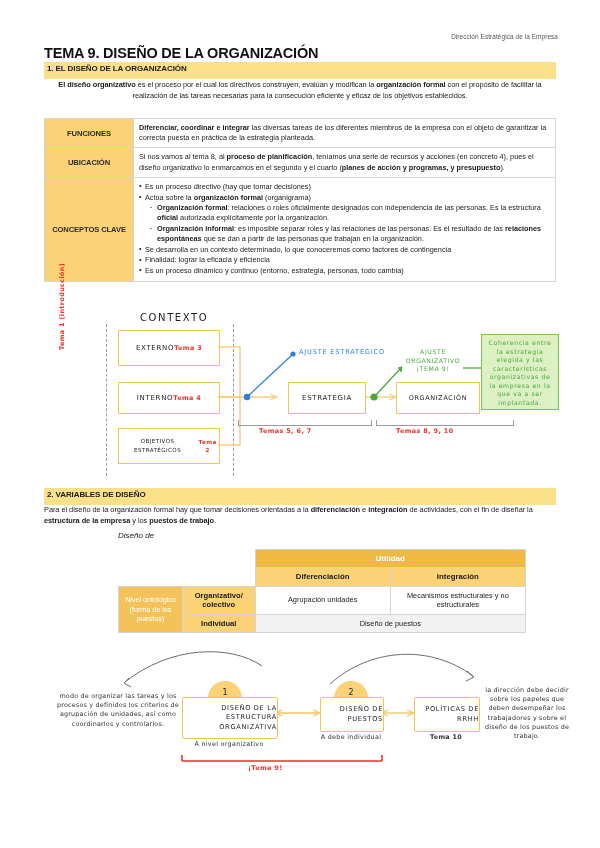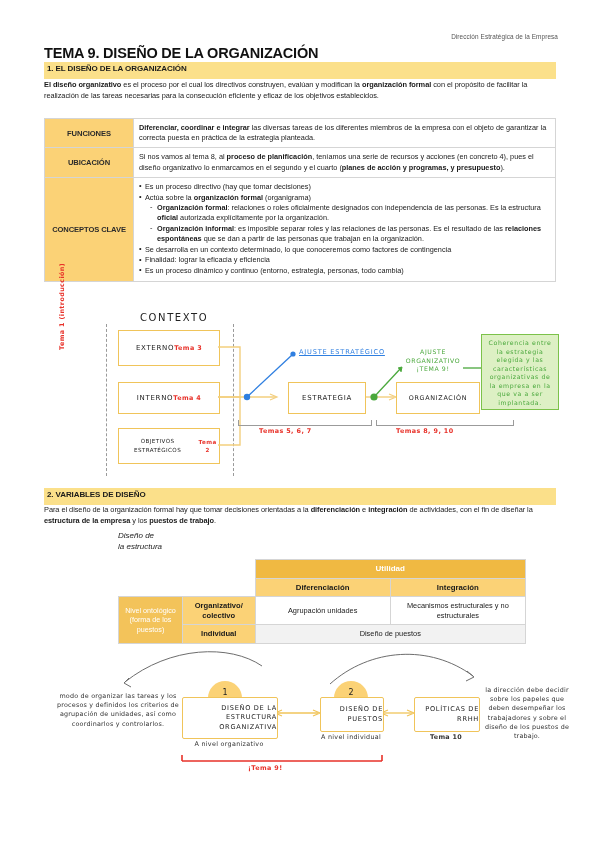--- a/index.html
+++ b/index.html
@@ -43,21 +43,21 @@
   
   .diag1{position:absolute;left:44px;top:312px;width:512px;height:168px;}
   .dbox{position:absolute;border:1.4px solid #f0c45a;background:#fff;
         border-radius:0;display:flex;flex-direction:row;
         align-items:center;justify-content:center;text-align:center;}
   .hand{font-family:"DejaVu Sans",sans-serif;font-size:7px;color:#222;
         letter-spacing:.7px;line-height:9px;}
   .hand-red{font-family:"DejaVu Sans",sans-serif;color:#e8322a;font-size:6.4px;
             letter-spacing:.4px;font-weight:bold;line-height:8px;}
   .hand-blue{font-family:"DejaVu Sans",sans-serif;color:#2f7fe0;font-size:6.6px;
-             letter-spacing:.8px;text-decoration:underline;}
+             letter-spacing:.8px;}
   .hand-green{font-family:"DejaVu Sans",sans-serif;color:#4aa83c;font-size:6.2px;
               letter-spacing:.6px;line-height:8.5px;text-align:center;}
   .ctx-label{position:absolute;left:96px;top:0px;font-family:"DejaVu Sans",sans-serif;
              font-size:10px;letter-spacing:1.6px;color:#222;}
   .dashed{position:absolute;left:62px;top:12px;width:126px;height:152px;
           border-left:1.2px dashed #9a9a9a;border-right:1.2px dashed #9a9a9a;}
   .vert-red{position:absolute;left:14px;top:38px;transform:rotate(-90deg);
             transform-origin:left top;white-space:nowrap;}
   .note-green{position:absolute;left:437px;top:22px;width:78px;height:76px;
               background:#ddf0c4;border:1.3px solid #7cc24a;
@@ -99,21 +99,21 @@
 </head>
 <body>
 
 <div class="page">
 
   <div class="doc-header">Dirección Estratégica de la Empresa</div>
   <div class="page-title">TEMA 9. DISEÑO DE LA ORGANIZACIÓN</div>
 
   <div class="section-bar" style="top:62px;">1. EL DISEÑO DE LA ORGANIZACIÓN</div>
 
-  <div class="para" style="top:80px;">
+  <div class="para" style="top:80px;text-align:center;">
     <b>El diseño organizativo</b><span> es el proceso por el cual los directivos construyen, evalúan y modifican la </span><b>organización formal</b><span> con el propósito de facilitar la realización de las tareas necesarias para la consecución eficiente y eficaz de los objetivos establecidos.</span>
   </div>
 
   <table class="ctable" style="top:118px;">
     <tbody>
         <tr>
       <td class="lbl">FUNCIONES</td>
       <td class="val">
         <b>Diferenciar, coordinar e integrar</b><span> las diversas tareas de los diferentes miembros de la empresa con el objeto de garantizar la correcta puesta en práctica de la estrategia planteada.</span>
       </td>
@@ -198,21 +198,20 @@
   </div>
 
   <div class="section-bar" style="top:488px;">2. VARIABLES DE DISEÑO</div>
   <div class="para" style="top:505px;">
     <span>Para el diseño de la organización formal hay que tomar decisiones orientadas a la </span><b>diferenciación</b><span> e </span><b>integración</b><span> de actividades, con el fin de diseñar la </span><b>estructura de la empresa</b><span> y los </span><b>puestos de trabajo</b><span>.</span>
   </div>
 
   <div class="vwrap">
     <div class="vtitle">
       <div>Diseño de</div>
-      <div>la estructura</div>
     </div>
     <table class="vtable">
       <tbody>
           <tr>
         <td class="blank" style="width:58px;"></td>
         <td class="blank" style="width:66px;"></td>
         <td class="util" colspan="2">Utilidad</td>
       </tr>
       <tr>
         <td class="blank"></td>
@@ -254,21 +253,21 @@
     <div class="numcirc" style="left:178px;top:41px;">1</div>
     <div class="hbox" style="left:152px;top:57px;width:94px;height:40px;">
       <div class="hand" style="font-size:6.6px;line-height:9.5px;">DISEÑO DE LA ESTRUCTURA ORGANIZATIVA</div>
     </div>
     <div class="cap" style="left:152px;top:100px;width:94px;">A nivel organizativo</div>
 
     <div class="numcirc" style="left:304px;top:41px;">2</div>
     <div class="hbox" style="left:290px;top:57px;width:62px;height:33px;">
       <div class="hand" style="font-size:6.6px;line-height:9.5px;">DISEÑO DE PUESTOS</div>
     </div>
-    <div class="cap" style="left:290px;top:93px;width:62px;">A nivel individual</div>
+    <div class="cap" style="left:290px;top:93px;width:62px;">A debe individual</div>
 
     <div class="hbox" style="left:384px;top:57px;width:64px;height:33px;">
       <div class="hand" style="font-size:6.6px;line-height:9.5px;">POLÍTICAS DE RRHH</div>
     </div>
     <div class="cap hand-red" style="left:384px;top:93px;width:64px;">Tema 10</div>
 
     <div class="note-txt" style="left:452px;top:46px;width:90px;">la dirección debe decidir sobre los papeles que deben desempeñar los trabajadores y sobre el diseño de los puestos de trabajo.</div>
 
     <div class="hand-red" style="position:absolute;left:218px;top:124px;text-align:right;">¡Tema 9!</div>
   </div>

